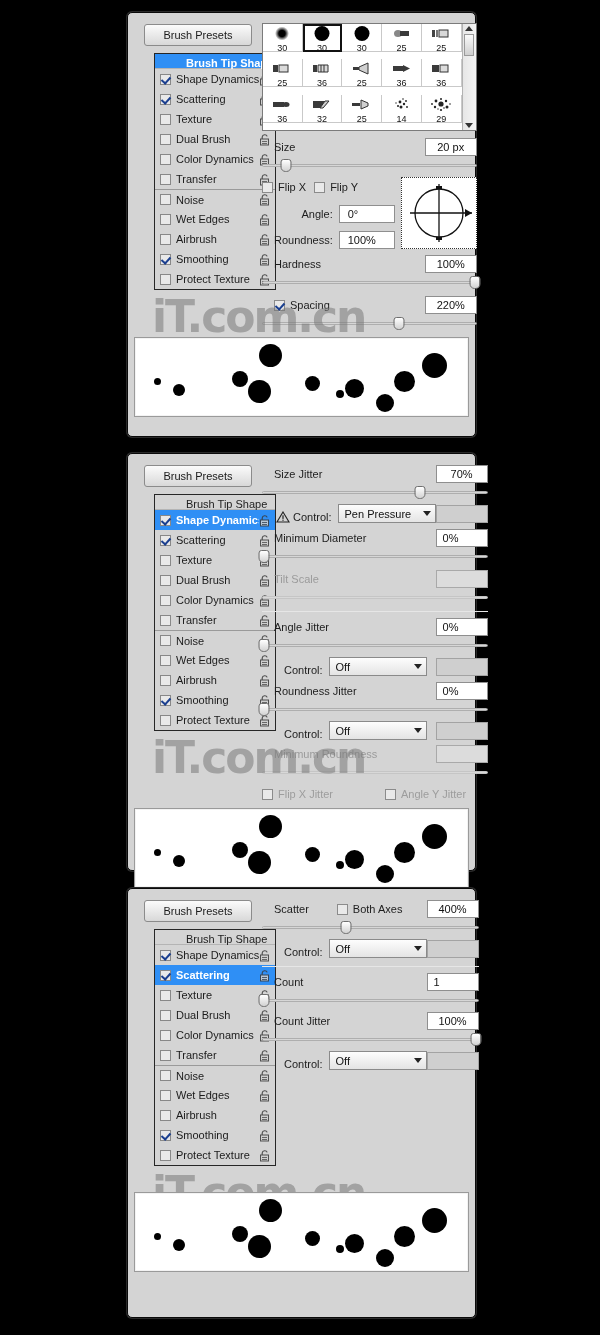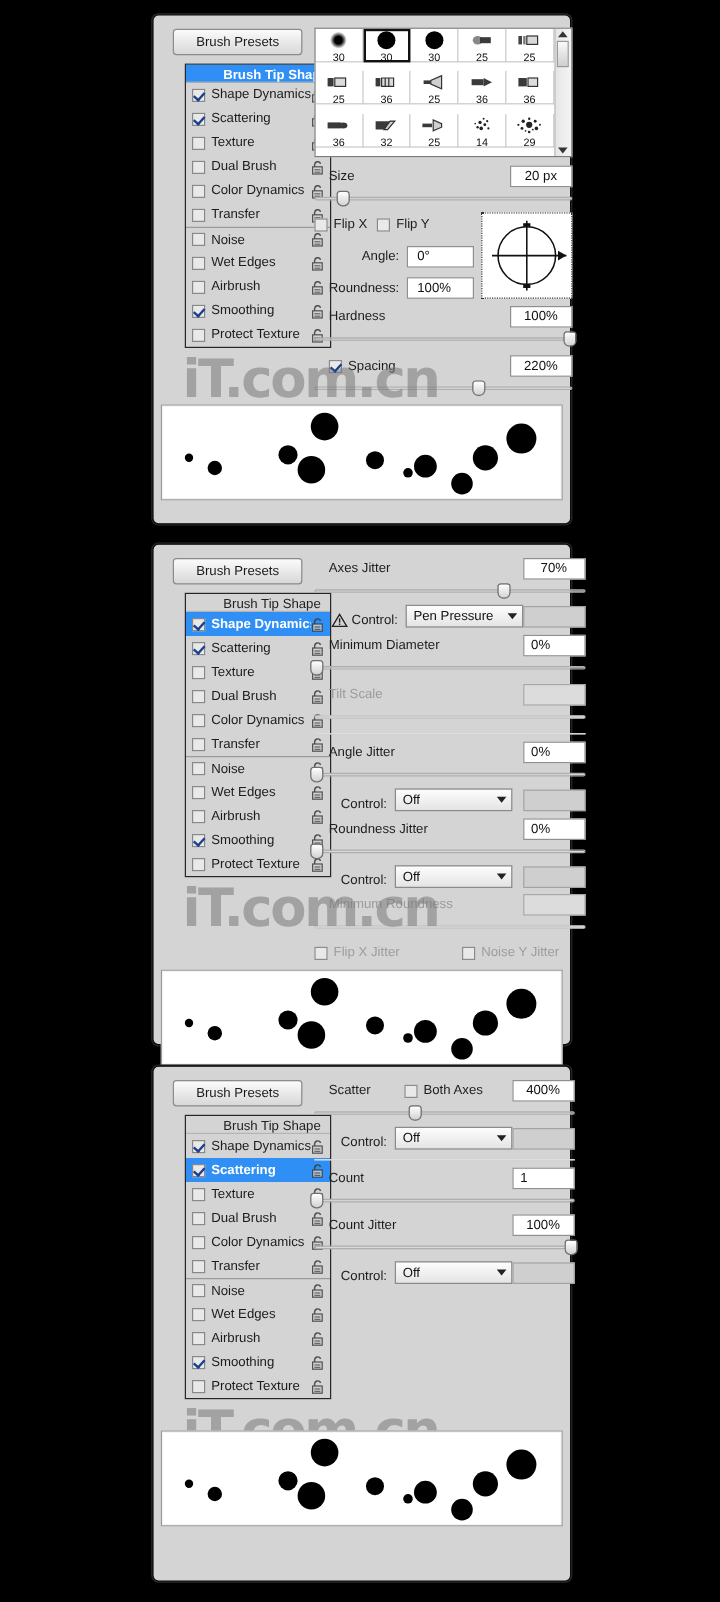--- a/index.html
+++ b/index.html
@@ -760,21 +760,21 @@
                     <rect x="1.5" y="6" width="8" height="6" fill="#cfcfcf" stroke="#3a3a3a" stroke-width="1"></rect>
                     <rect x="3" y="8" width="5" height="1" fill="#555"></rect>
                     <rect x="3" y="10" width="5" height="1" fill="#555"></rect>
                   </svg></span>
               </div>
             </div>
         </div>
         <div class="content">
 
           <div class="row" style="margin-top:5px;">
-            <span class="lab">Axes Jitter</span>
+            <span class="lab">Size Jitter</span>
             <span class="spacer"></span>
             <div class="valbox">70%</div>
           </div>
           <div class="slider">
             <div class="track"></div>
             <div class="knob" style="left:70%"></div>
           </div>
 
           <div class="ddrow" style="padding-left:14px;">
             <svg class="warn-tri" viewBox="0 0 14 12">
@@ -859,21 +859,21 @@
           </div>
           <div class="slider">
             <div class="track dim"></div>
           </div>
 
           <div class="cbrow dim" style="margin-top:10px;">
             <span class="icb"></span>
             <span>Flip X Jitter</span>
             <span style="display:inline-block;width:52px;"></span>
             <span class="icb"></span>
-            <span>Noise Y Jitter</span>
+            <span>Angle Y Jitter</span>
           </div>
         </div>
       </div>
 
       <div class="wm" style="left:18px; top:272px; font-size:44px;">iT.com.cn</div>
 
       <div class="preview" id="prev2">
           <div class="dot" style="left: 6.66667%; top: 55.5556%; width: 7px; height: 7px; margin-left: -3.5px; margin-top: -3.5px;"></div>
           <div class="dot" style="left: 13.3333%; top: 66.6667%; width: 12px; height: 12px; margin-left: -6px; margin-top: -6px;"></div>
           <div class="dot" style="left: 31.6667%; top: 52.2222%; width: 16px; height: 16px; margin-left: -8px; margin-top: -8px;"></div>

